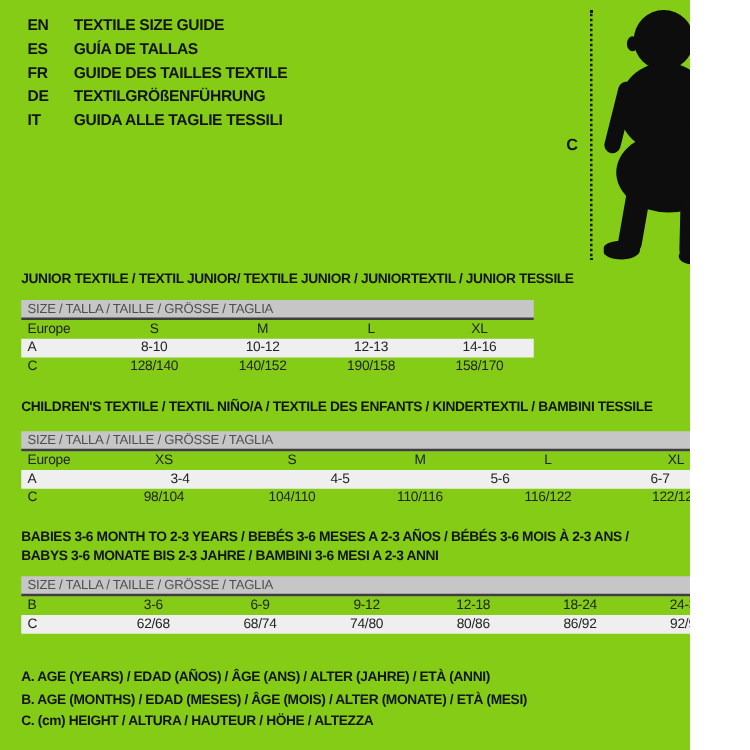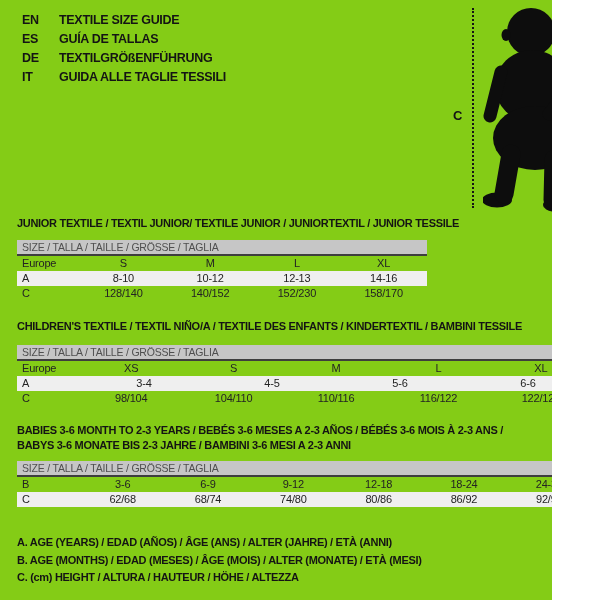--- a/index.html
+++ b/index.html
@@ -42,20 +42,24 @@
 <div id="canvas">
 
   <div class="lang">
     <div class="lang-row">
       <span class="lang-code">EN</span>
       <span>TEXTILE SIZE GUIDE</span>
     </div>
     <div class="lang-row">
       <span class="lang-code">ES</span>
       <span>GUÍA DE TALLAS</span>
+    </div>
+    <div class="lang-row">
+      <span class="lang-code">FR</span>
+      <span>GUIDE DES TAILLES TEXTILE</span>
     </div>
     <div class="lang-row">
       <span class="lang-code">DE</span>
       <span>TEXTILGRÖßENFÜHRUNG</span>
     </div>
     <div class="lang-row">
       <span class="lang-code">IT</span>
       <span>GUIDA ALLE TAGLIE TESSILI</span>
     </div>
   </div>
@@ -96,21 +100,21 @@
       <span class="t-label">A</span>
       <span class="t-cell">8-10</span>
       <span class="t-cell">10-12</span>
       <span class="t-cell">12-13</span>
       <span class="t-cell">14-16</span>
     </div>
     <div class="t-row">
       <span class="t-label">C</span>
       <span class="t-cell">128/140</span>
       <span class="t-cell">140/152</span>
-      <span class="t-cell">152/230</span>
+      <span class="t-cell">190/158</span>
       <span class="t-cell">158/170</span>
     </div>
   </div>
 
   <div class="table-title" style="top:320px">CHILDREN'S TEXTILE / TEXTIL NIÑO/A / TEXTILE DES ENFANTS / KINDERTEXTIL / BAMBINI TESSILE</div>
   <div class="size-table" style="top:345px; width:575px">
     <div class="t-head">
       <span>SIZE / TALLA / TAILLE / GRÖSSE / TAGLIA</span>
     </div>
     <div class="t-row">
@@ -119,21 +123,21 @@
       <span class="t-cell">S</span>
       <span class="t-cell">M</span>
       <span class="t-cell">L</span>
       <span class="t-cell">XL</span>
     </div>
     <div class="t-row alt">
       <span class="t-label">A</span>
       <span class="t-cell">3-4</span>
       <span class="t-cell">4-5</span>
       <span class="t-cell">5-6</span>
-      <span class="t-cell">6-6</span>
+      <span class="t-cell">6-7</span>
     </div>
     <div class="t-row">
       <span class="t-label">C</span>
       <span class="t-cell">98/104</span>
       <span class="t-cell">104/110</span>
       <span class="t-cell">110/116</span>
       <span class="t-cell">116/122</span>
       <span class="t-cell">122/128</span>
     </div>
   </div>

